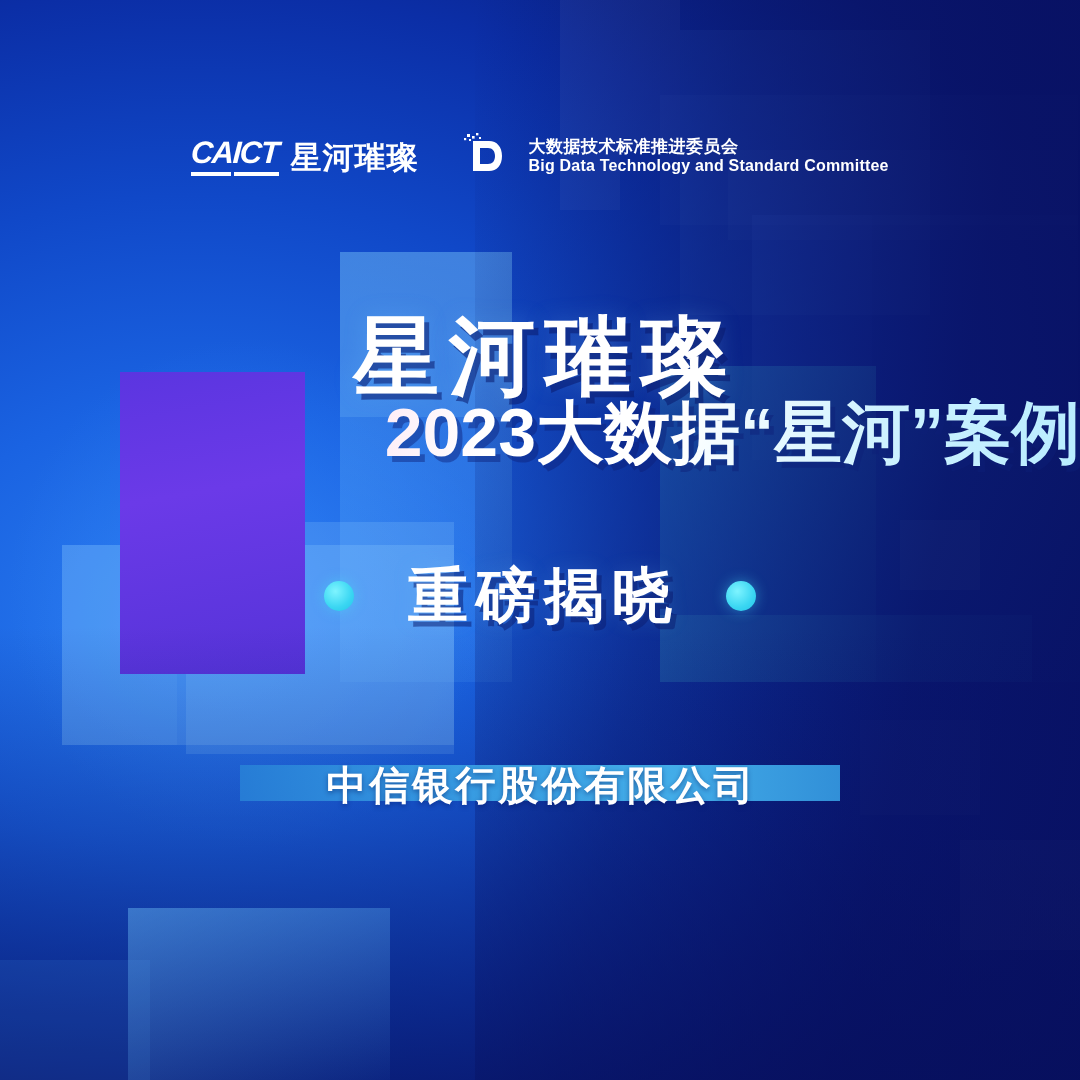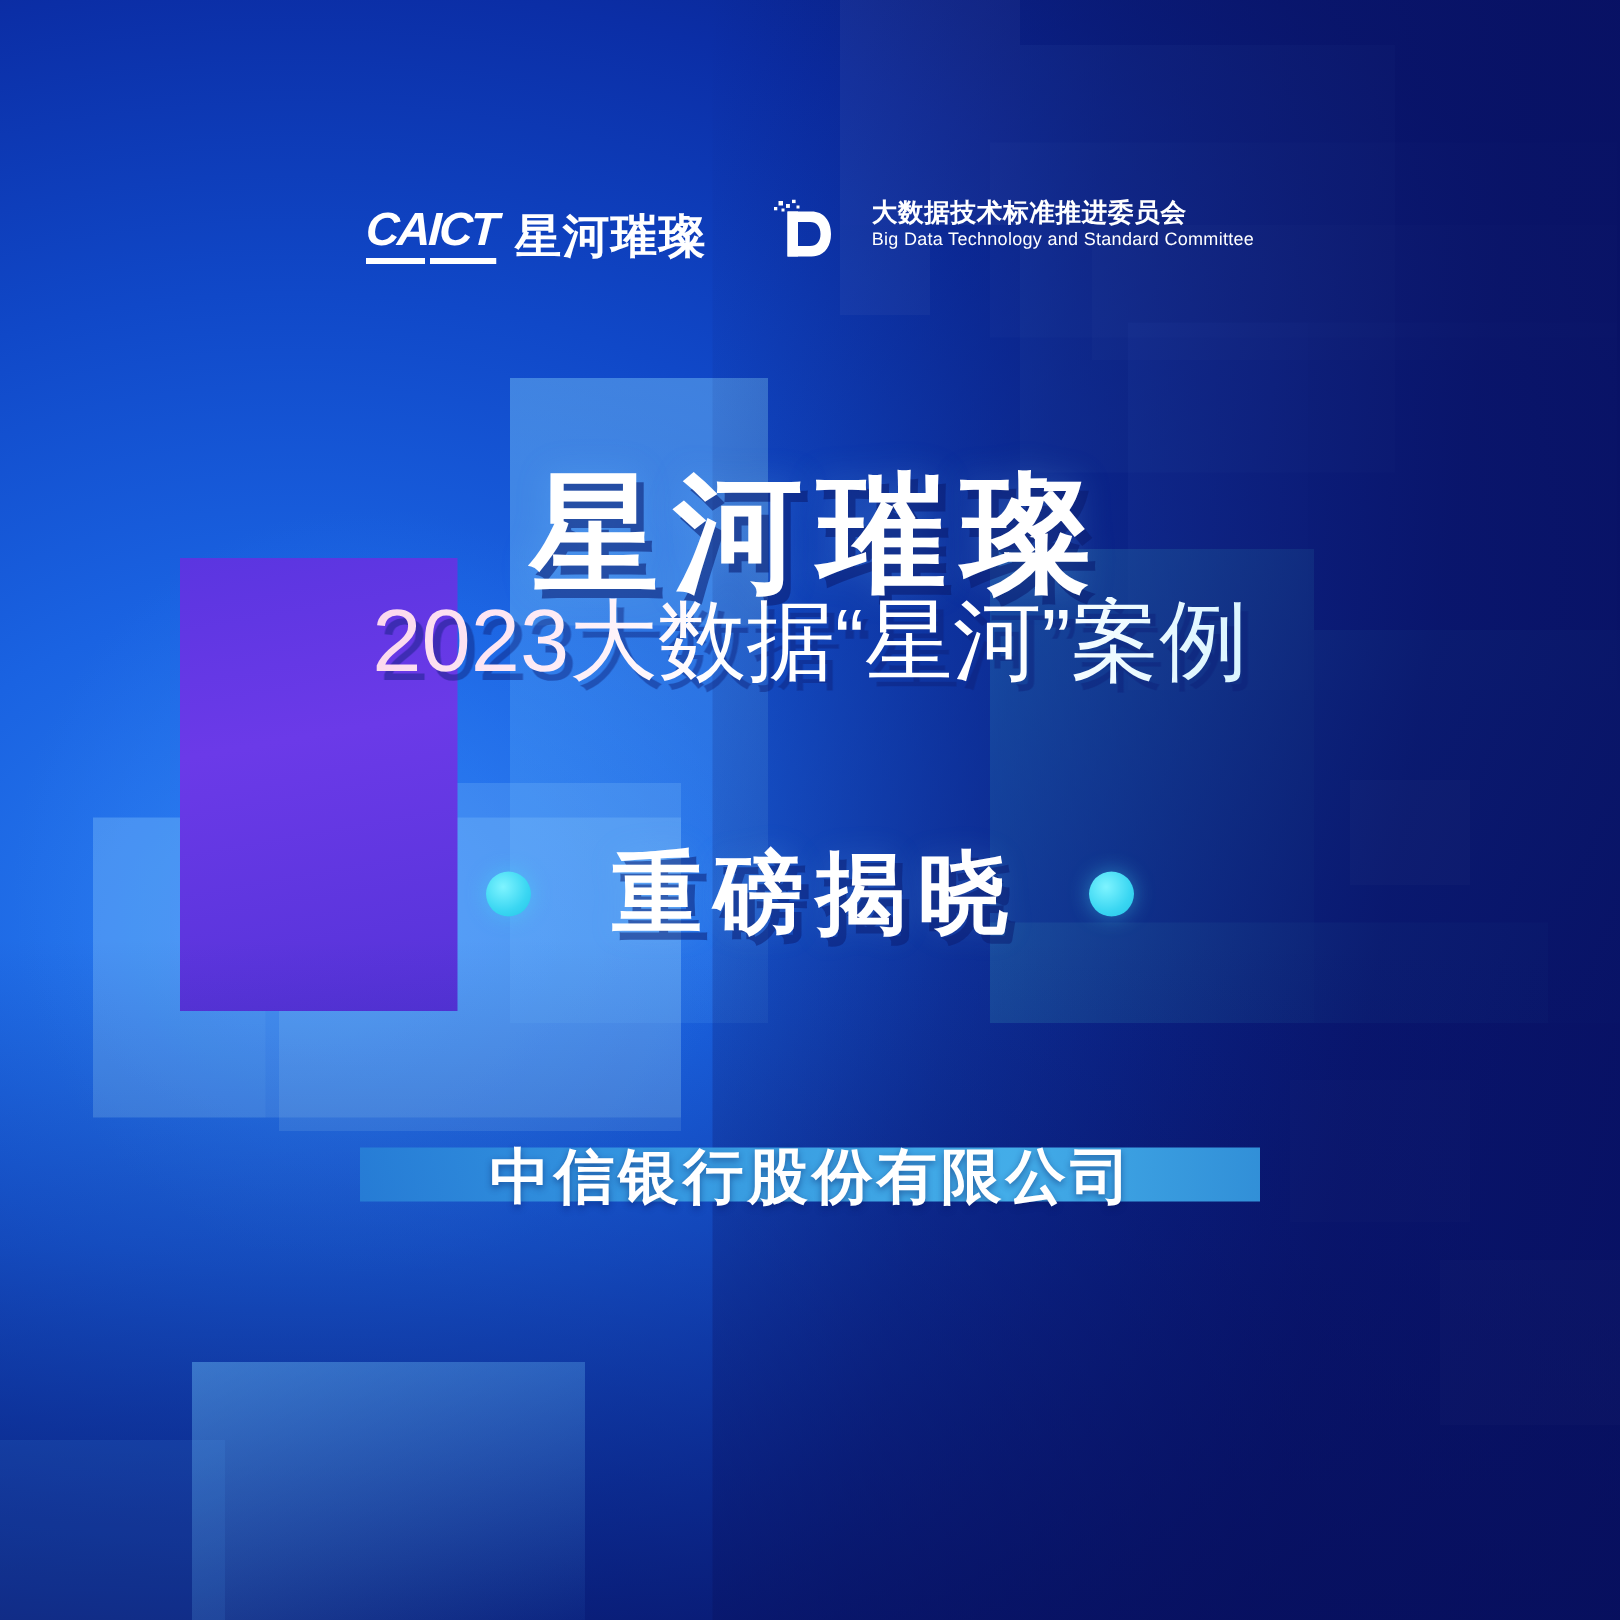--- a/index.html
+++ b/index.html
@@ -88,41 +88,41 @@
   }
   .caict-rule{
     height:4px;background:#fff;margin-top:4px;width:100%;
     -webkit-mask-image:linear-gradient(90deg,#000 0 45%,transparent 45% 49%,#000 49% 100%);
             mask-image:linear-gradient(90deg,#000 0 45%,transparent 45% 49%,#000 49% 100%);
   }
   .caict-cn{
     color:#fff;font-size:31px;font-weight:700;letter-spacing:1px;line-height:1;
     padding-bottom:3px;
   }
-  .logo-bdtc{display:flex;align-items:flex-start;gap:26px;}
+  .logo-bdtc{display:flex;align-items:center;gap:26px;}
   .bdtc-d{position:relative;width:40px;height:46px;}
   .bdtc-txt{display:flex;flex-direction:column;gap:3px;}
   .bdtc-cn{color:#fff;font-size:17px;font-weight:700;letter-spacing:.5px;line-height:1;}
-  .bdtc-en{color:#fff;font-size:12px;font-weight:400;letter-spacing:.2px;line-height:1;}
+  .bdtc-en{color:#fff;font-size:16px;font-weight:700;letter-spacing:.2px;line-height:1;}
 
   
   .titles{position:absolute;left:0;top:0;width:100%;}
 
   .t1{
     position:absolute;top:294px;left:0;width:100%;text-align:center;
     font-size:86px;font-weight:900;color:#ffffff;letter-spacing:10px;
     text-indent:10px;line-height:1;
     text-shadow:5px 6px 0 rgba(10,25,110,.55), 0 0 22px rgba(120,200,255,.25);
     font-family:"Liberation Sans","DejaVu Sans",sans-serif;
     margin-top:19px;
   }
 
   .t2{
-    position:absolute;top:398px;left:0;width:100%;text-align:center;
-    font-size:59px;font-weight:400;letter-spacing:0px;line-height:1;
+    position:absolute;top:398px;left:0;width:100%;text-align:right;
+    font-size:68px;font-weight:700;letter-spacing:0px;line-height:1;
     font-family:"Liberation Sans","DejaVu Sans",sans-serif;
     background:linear-gradient(97deg,#f9c6e8 0%,#fbcfe9 18%,#ffffff 45%,#ffffff 62%,#cdf2ff 82%,#b8ecff 100%);
     -webkit-background-clip:text;background-clip:text;
     color:transparent;-webkit-text-fill-color:transparent;
     filter:drop-shadow(5px 6px 0 rgba(14,30,120,.45));
     white-space:nowrap;
   }
 
   .t3row{
     position:absolute;top:566px;left:0;width:100%;

